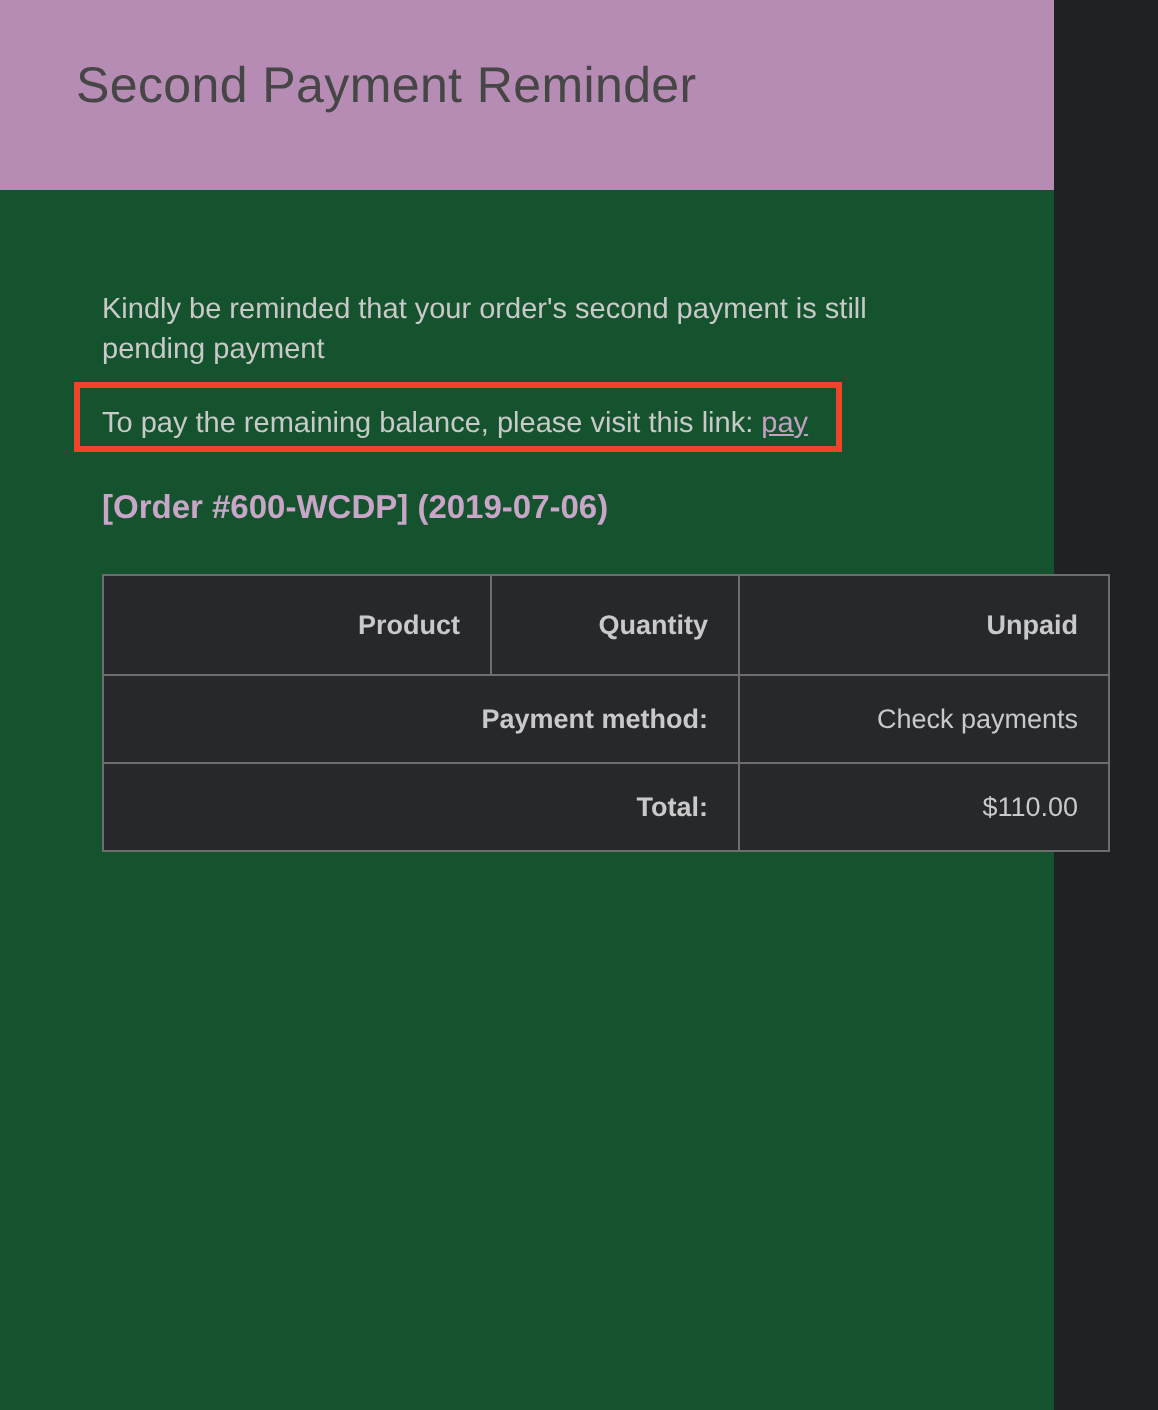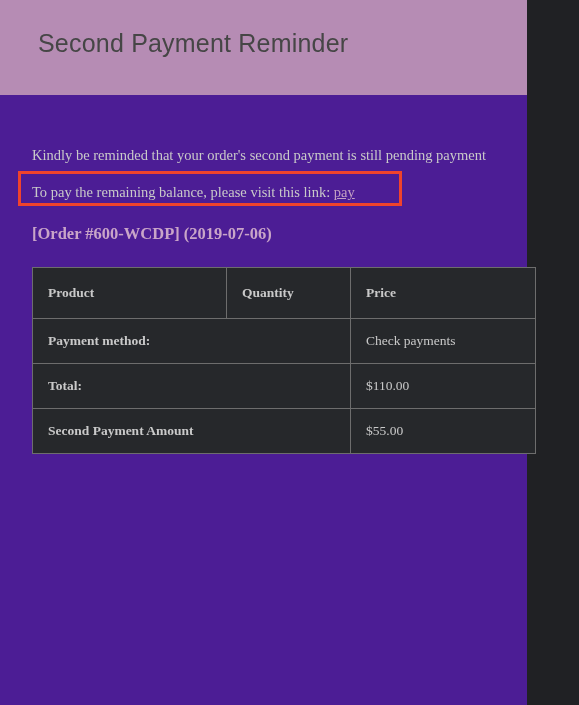--- a/index.html
+++ b/index.html
@@ -9,21 +9,21 @@
   body {
     width: 579px;
     height: 705px;
     background: #202124;
     font-family: "Liberation Sans", sans-serif;
     overflow: hidden;
   }
   .email-wrap {
     width: 527px;
     height: 705px;
-    background: #4c1d95;
+    background: #14532d;
     position: relative;
   }
 
   
   .email-header {
     background: #b68cb4;
     height: 95px;
     box-sizing: border-box;
     padding: 28px 0 0 38px;
   }
@@ -31,23 +31,22 @@
     color: #464646;
     font-size: 25px;
     font-weight: 400;
     line-height: 30px;
     letter-spacing: 0.2px;
     margin: 0;
   }
 
   
   .email-body {
-    padding: 0 32px;
+    padding: 0 51px;
     box-sizing: border-box;
-    font-family: Liberation Serif, serif;
   }
   .intro-line {
     color: #c9c9c9;
     font-size: 14.5px;
     line-height: 20px;
     margin: 0;
     padding-top: 50px;
   }
   .link-line-holder {
     position: relative;
@@ -87,21 +86,21 @@
   .order-table {
     margin-top: 22px;
     width: 503px;
     border-collapse: collapse;
     table-layout: fixed;
     background: #26282b;
   }
   .order-table th,
   .order-table td {
     border: 1px solid #6d6d6d;
-    text-align: left;
+    text-align: right;
     vertical-align: middle;
     color: #c9c9c9;
     font-size: 13.5px;
     padding: 14px 15px;
     box-sizing: border-box;
   }
   .order-table th {
     font-weight: bold;
     font-size: 13.5px;
     padding-top: 17px;
@@ -168,34 +167,30 @@
     <table class="order-table">
       <colgroup>
         <col class="col-product">
         <col class="col-qty">
         <col class="col-price">
       </colgroup>
       <thead>
         <tr>
           <th>Product</th>
           <th>Quantity</th>
-          <th>Price</th>
+          <th>Unpaid</th>
         </tr>
       </thead>
       <tbody>
 
         <tr>
           <td class="summary-label" colspan="2">Payment method:</td>
           <td class="summary-value">Check payments</td>
         </tr>
         <tr>
           <td class="summary-label" colspan="2">Total:</td>
           <td class="summary-value">$110.00</td>
         </tr>
-        <tr>
-          <td class="summary-label" colspan="2">Second Payment Amount</td>
-          <td class="summary-value">$55.00</td>
-        </tr>
       </tbody>
     </table>
 
   </div>
 </div>
 
 </body></html>

